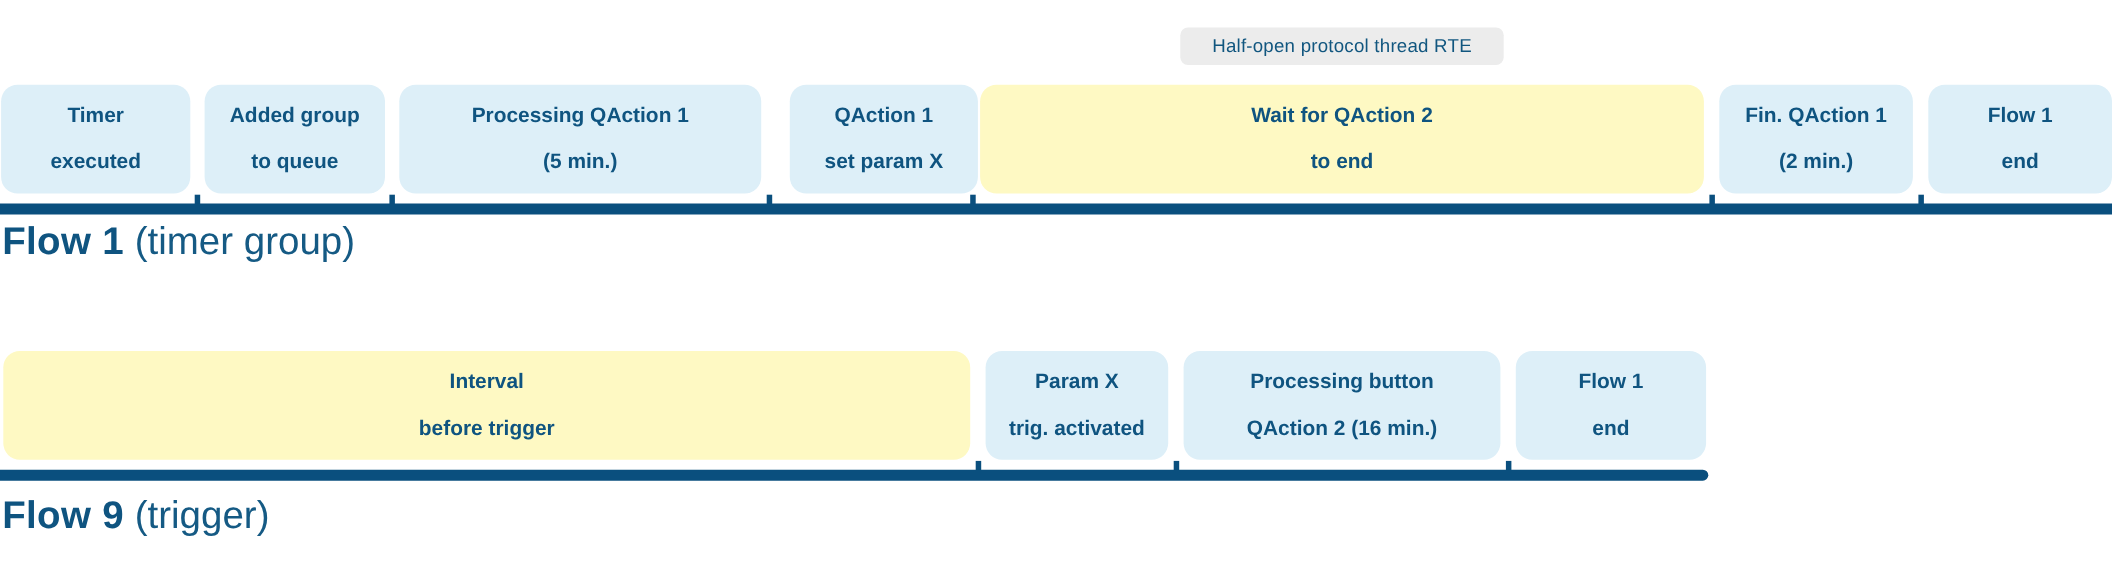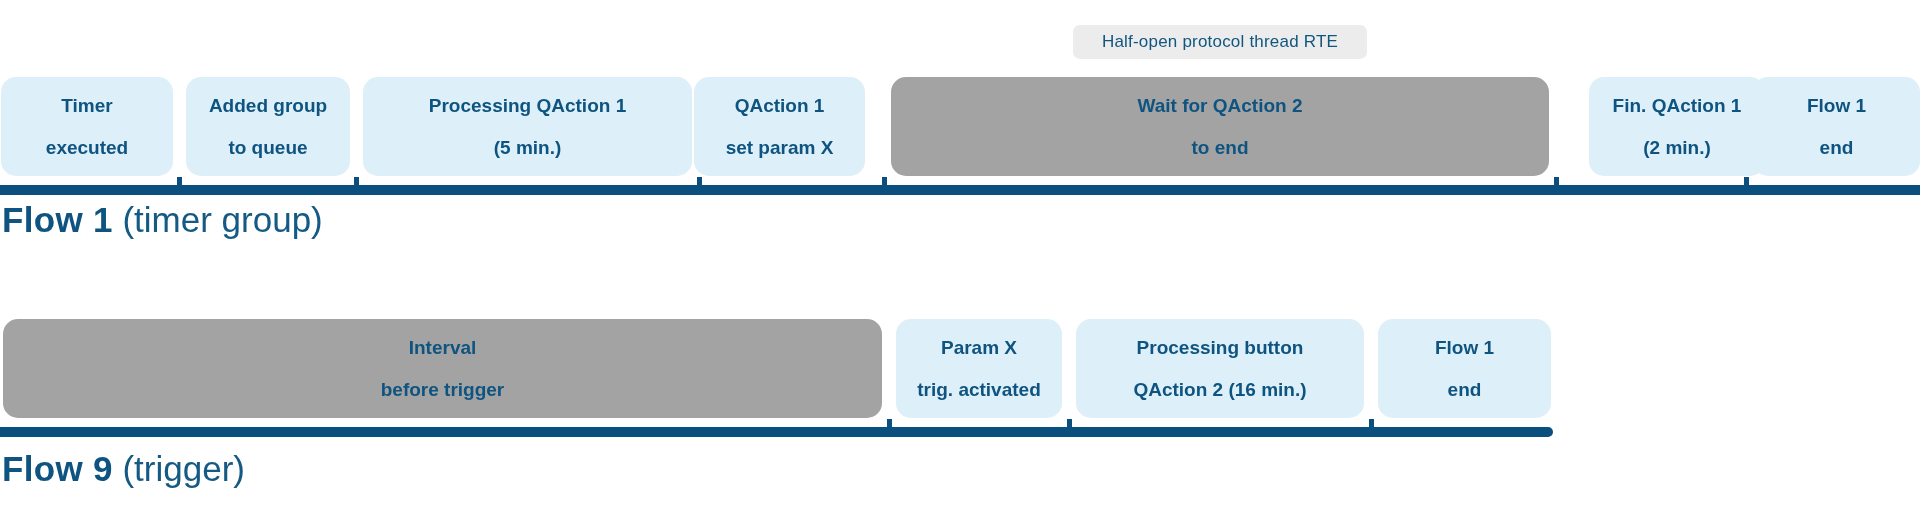--- a/index.html
+++ b/index.html
@@ -41,31 +41,31 @@
     color: #0f5480;
     font-weight: bold;
     font-size: 19px;
     line-height: 42px;
     display: flex;
     align-items: center;
     justify-content: center;
     text-align: center;
     white-space: pre-line;
   }
-  .block.gray { background: #a3a3a3; color: #0f5480; }
+  .block.gray { background: #fef9c3; color: #0f5480; }
   .row1 .block { top: 77px; }
   .row2 .block { top: 319px; }
 
   
   .f1b1 { left: 1px;    width: 172px; }
   .f1b2 { left: 186px;  width: 164px; }
   .f1b3 { left: 363px;  width: 329px; }
-  .f1b4 { left: 694px;  width: 171px; }
+  .f1b4 { left: 718px;  width: 171px; }
   .f1b5 { left: 891px;  width: 658px; }
-  .f1b6 { left: 1563px; width: 176px; margin-left: 26px; }
+  .f1b6 { left: 1563px; width: 176px; }
   .f1b7 { left: 1753px; width: 167px; }
 
   
   .f2b1 { left: 3px;    width: 879px; }
   .f2b2 { left: 896px;  width: 166px; }
   .f2b3 { left: 1076px; width: 288px; }
   .f2b4 { left: 1378px; width: 173px; }
 
   
   .bar {

